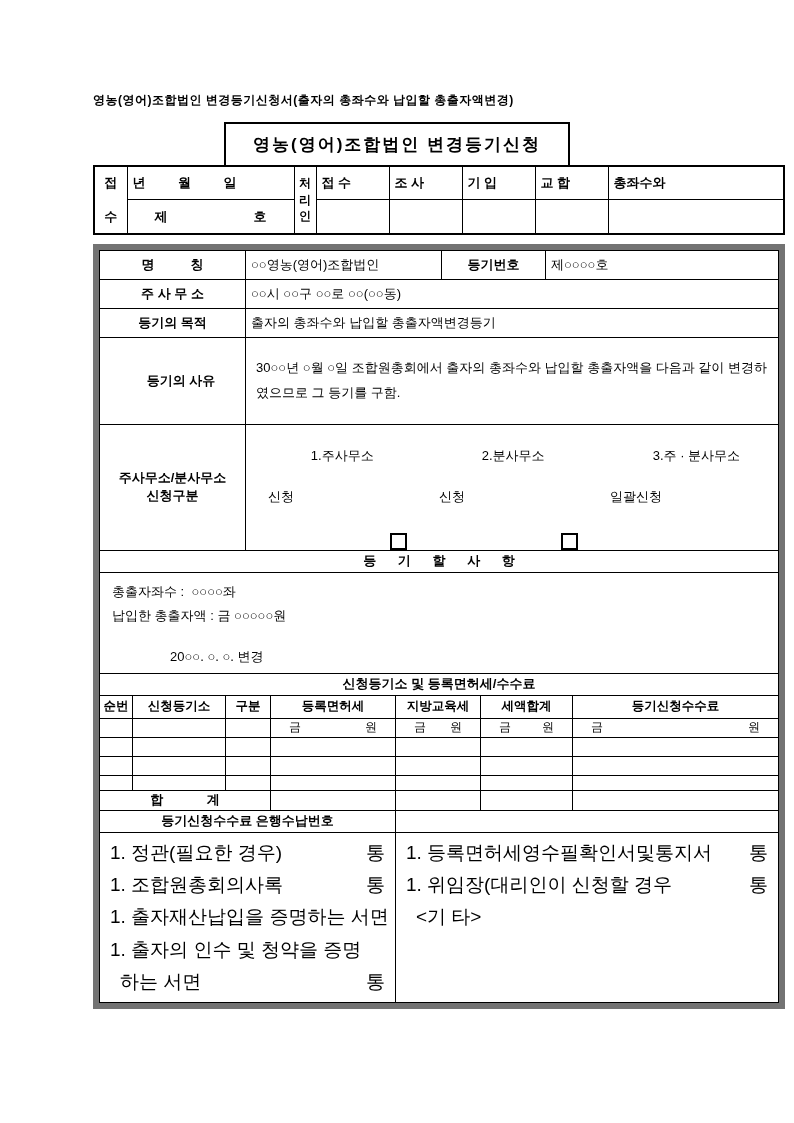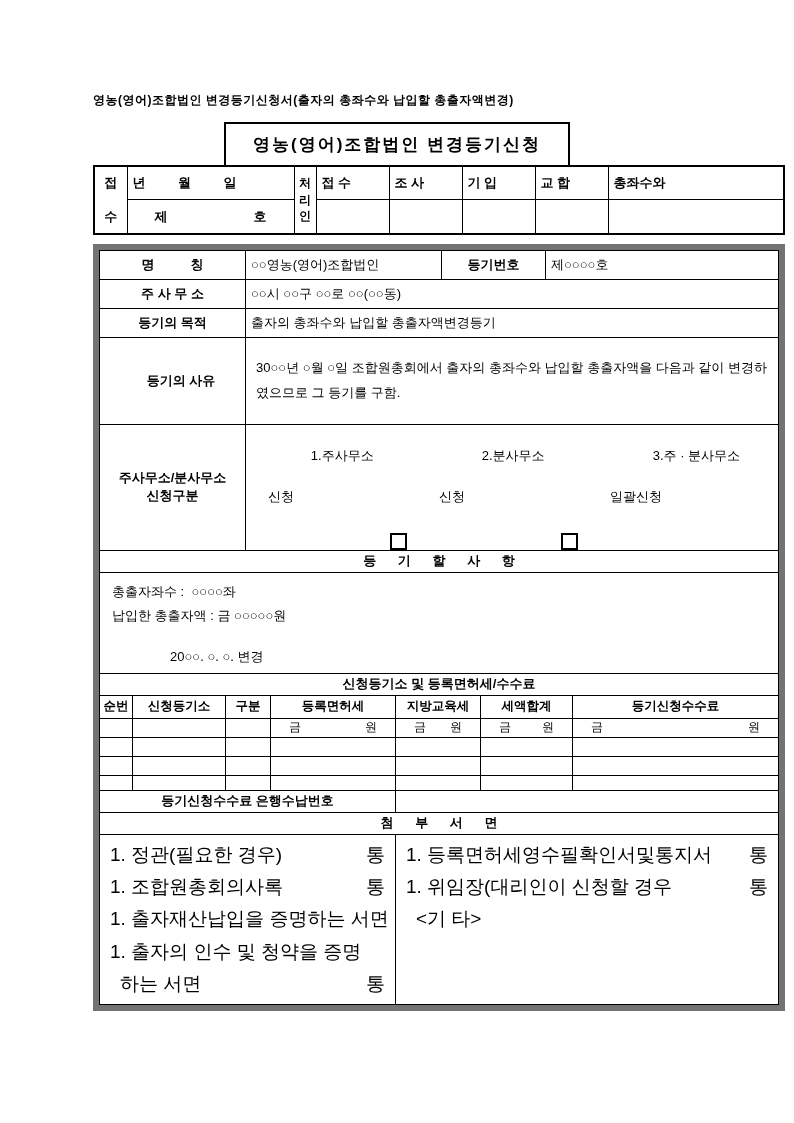--- a/index.html
+++ b/index.html
@@ -263,36 +263,40 @@
       </tr>
       <tr class="fee-empty-s">
         <td></td>
             <td></td>
             <td></td>
             <td></td>
             <td></td>
             <td></td>
             <td></td>
       </tr>
+      <tr class="fee-total">
+        <td colspan="3" class="lblcell pre">합            계</td>
+        <td></td>
+        <td></td>
+        <td></td>
+        <td></td>
+      </tr>
       <tr class="fee-bank">
         <td colspan="4" class="lblcell">등기신청수수료 은행수납번호</td>
         <td colspan="3"></td>
       </tr>
     </tbody>
       </table>
 
     <table>
       <colgroup>
           <col style="width:296px">
           <col>
         </colgroup>
       <tbody>
-          <tr class="sec-hdr">
-        <td colspan="2">첨      부      서      면</td>
-      </tr>
       <tr class="attach-body">
         <td>
           <div class="dline">
             <span class="nm">1. 정관(필요한 경우)</span>
             <span class="ct">통</span>
           </div>
           <div class="dline">
             <span class="nm">1. 조합원총회의사록</span>
             <span class="ct">통</span>
           </div>

